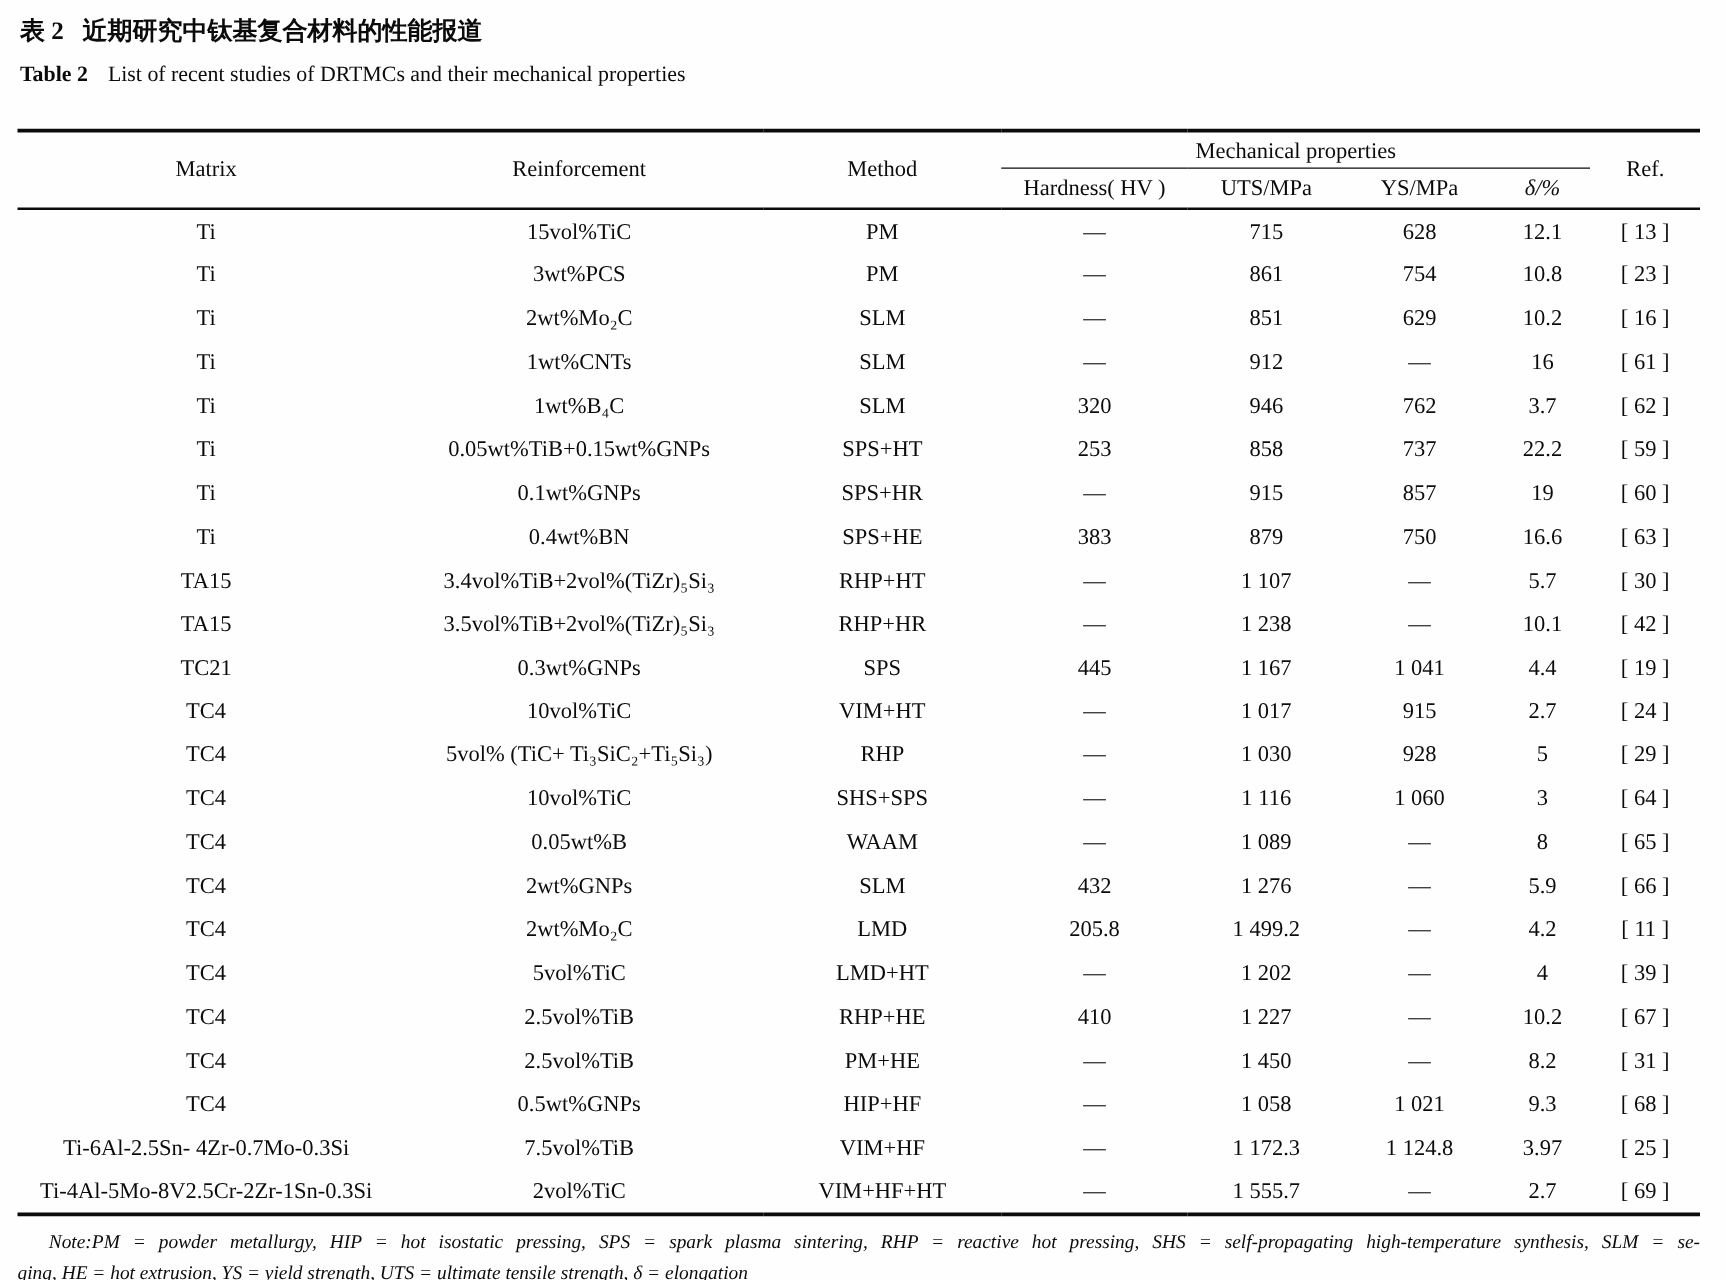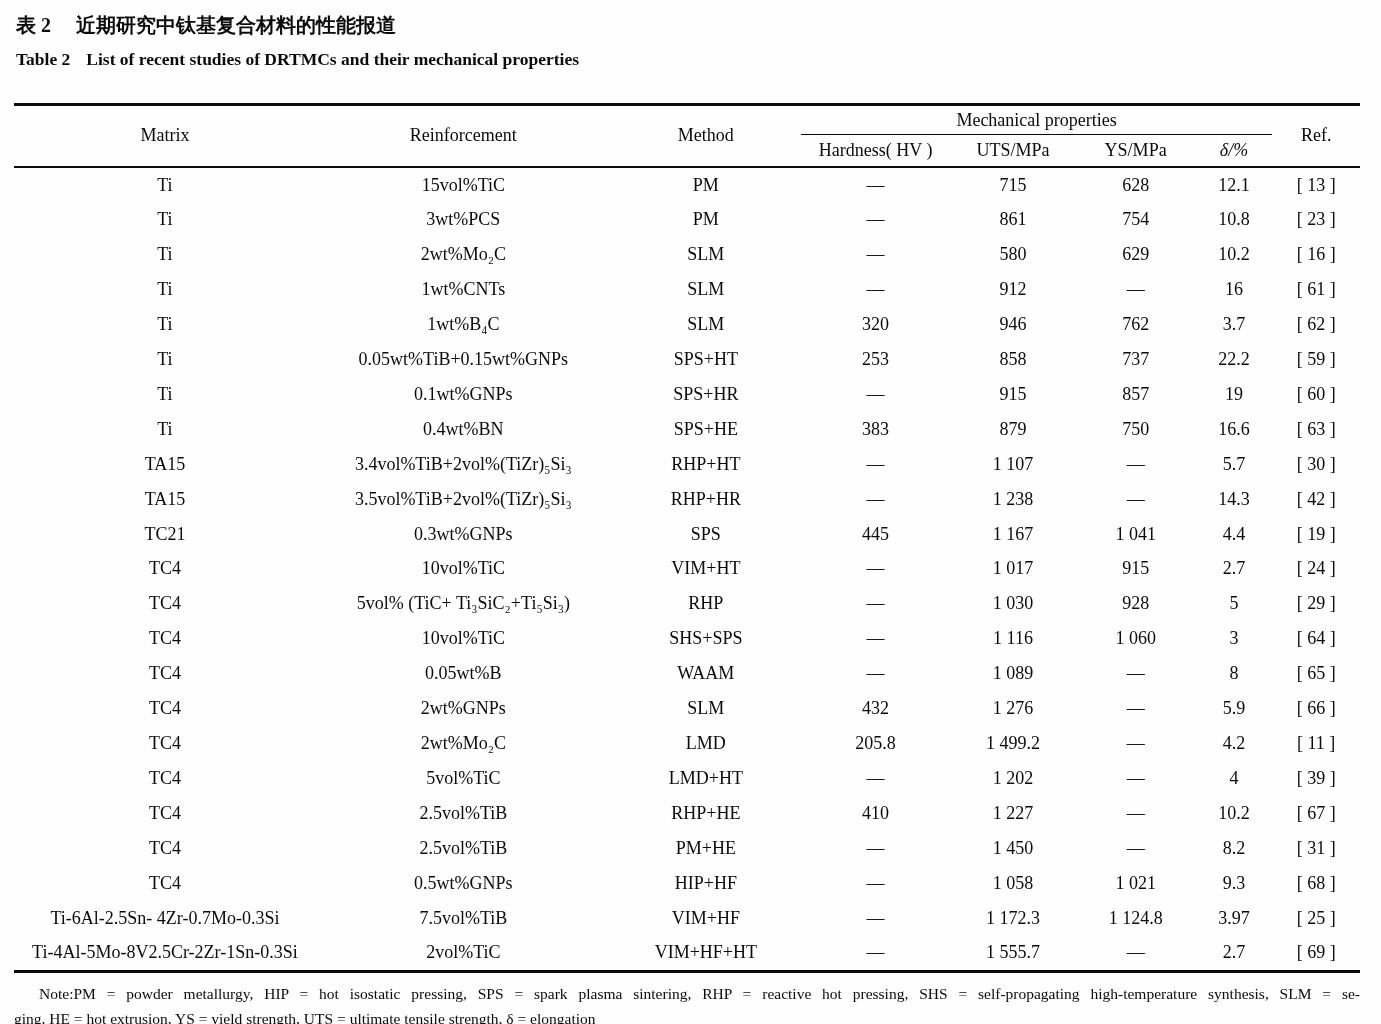--- a/index.html
+++ b/index.html
@@ -7,27 +7,27 @@
     width: 1381px; height: 1024px;
     background: #fefefe; color: #0b0b0b;
     font-family: "Liberation Serif", "DejaVu Serif", serif;
     overflow: hidden;
   }
   .page { padding: 6px 0 0 0; }
   .title-zh {
     margin: 6px 0 9px 16px;
     font-size: 20px; line-height: 27px; font-weight: bold;
   }
-  .title-zh .zh-text { margin-left: 25px; }
+  .title-zh .zh-text { margin-left: 15px; }
   .title-en {
     margin: 0 0 8px 16px;
     font-size: 17.5px; line-height: 23px;
   }
   .title-en .en-label { font-weight: bold; text-align: right; }
-  .title-en .en-text { margin-left: 16px; font-weight: bold; }
+  .title-en .en-text { margin-left: 16px; }
 
   table.props {
     margin-left: 14px;
     width: 1346px;
     border-collapse: collapse;
     table-layout: fixed;
     border-top: 3px solid #0b0b0b;
     border-bottom: 3px solid #0b0b0b;
     margin-top: 32px;
   }
@@ -49,21 +49,21 @@
     height: 34.9px;
     line-height: 34.9px;
     font-size: 18px;
   }
   .note {
     margin: 8px 0 0 14px;
     width: 1346px;
     font-size: 15.5px;
     line-height: 25px;
   }
-  .note .line { text-align: justify; }
+  .note .line { text-align: justify; font-style: italic; }
   .note .line.stretch { text-align-last: justify; }
   .note .line.first { text-indent: 25px; }
 </style>
 </head>
 <body>
 
 <div class="page">
 
   <div class="title-zh">
     <span class="zh-label">表 2</span><span class="zh-text">近期研究中钛基复合材料的性能报道</span>
@@ -118,21 +118,21 @@
       <td>861</td>
       <td>754</td>
       <td>10.8</td>
       <td>[ 23 ]</td>
     </tr>
         <tr>
       <td>Ti</td>
       <td>2wt%Mo₂C</td>
       <td>SLM</td>
       <td>—</td>
-      <td>580</td>
+      <td>851</td>
       <td>629</td>
       <td>10.2</td>
       <td>[ 16 ]</td>
     </tr>
         <tr>
       <td>Ti</td>
       <td>1wt%CNTs</td>
       <td>SLM</td>
       <td>—</td>
       <td>912</td>
@@ -190,21 +190,21 @@
       <td>5.7</td>
       <td>[ 30 ]</td>
     </tr>
         <tr>
       <td>TA15</td>
       <td>3.5vol%TiB+2vol%(TiZr)₅Si₃</td>
       <td>RHP+HR</td>
       <td>—</td>
       <td>1 238</td>
       <td>—</td>
-      <td>14.3</td>
+      <td>10.1</td>
       <td>[ 42 ]</td>
     </tr>
         <tr>
       <td>TC21</td>
       <td>0.3wt%GNPs</td>
       <td>SPS</td>
       <td>445</td>
       <td>1 167</td>
       <td>1 041</td>
       <td>4.4</td>

